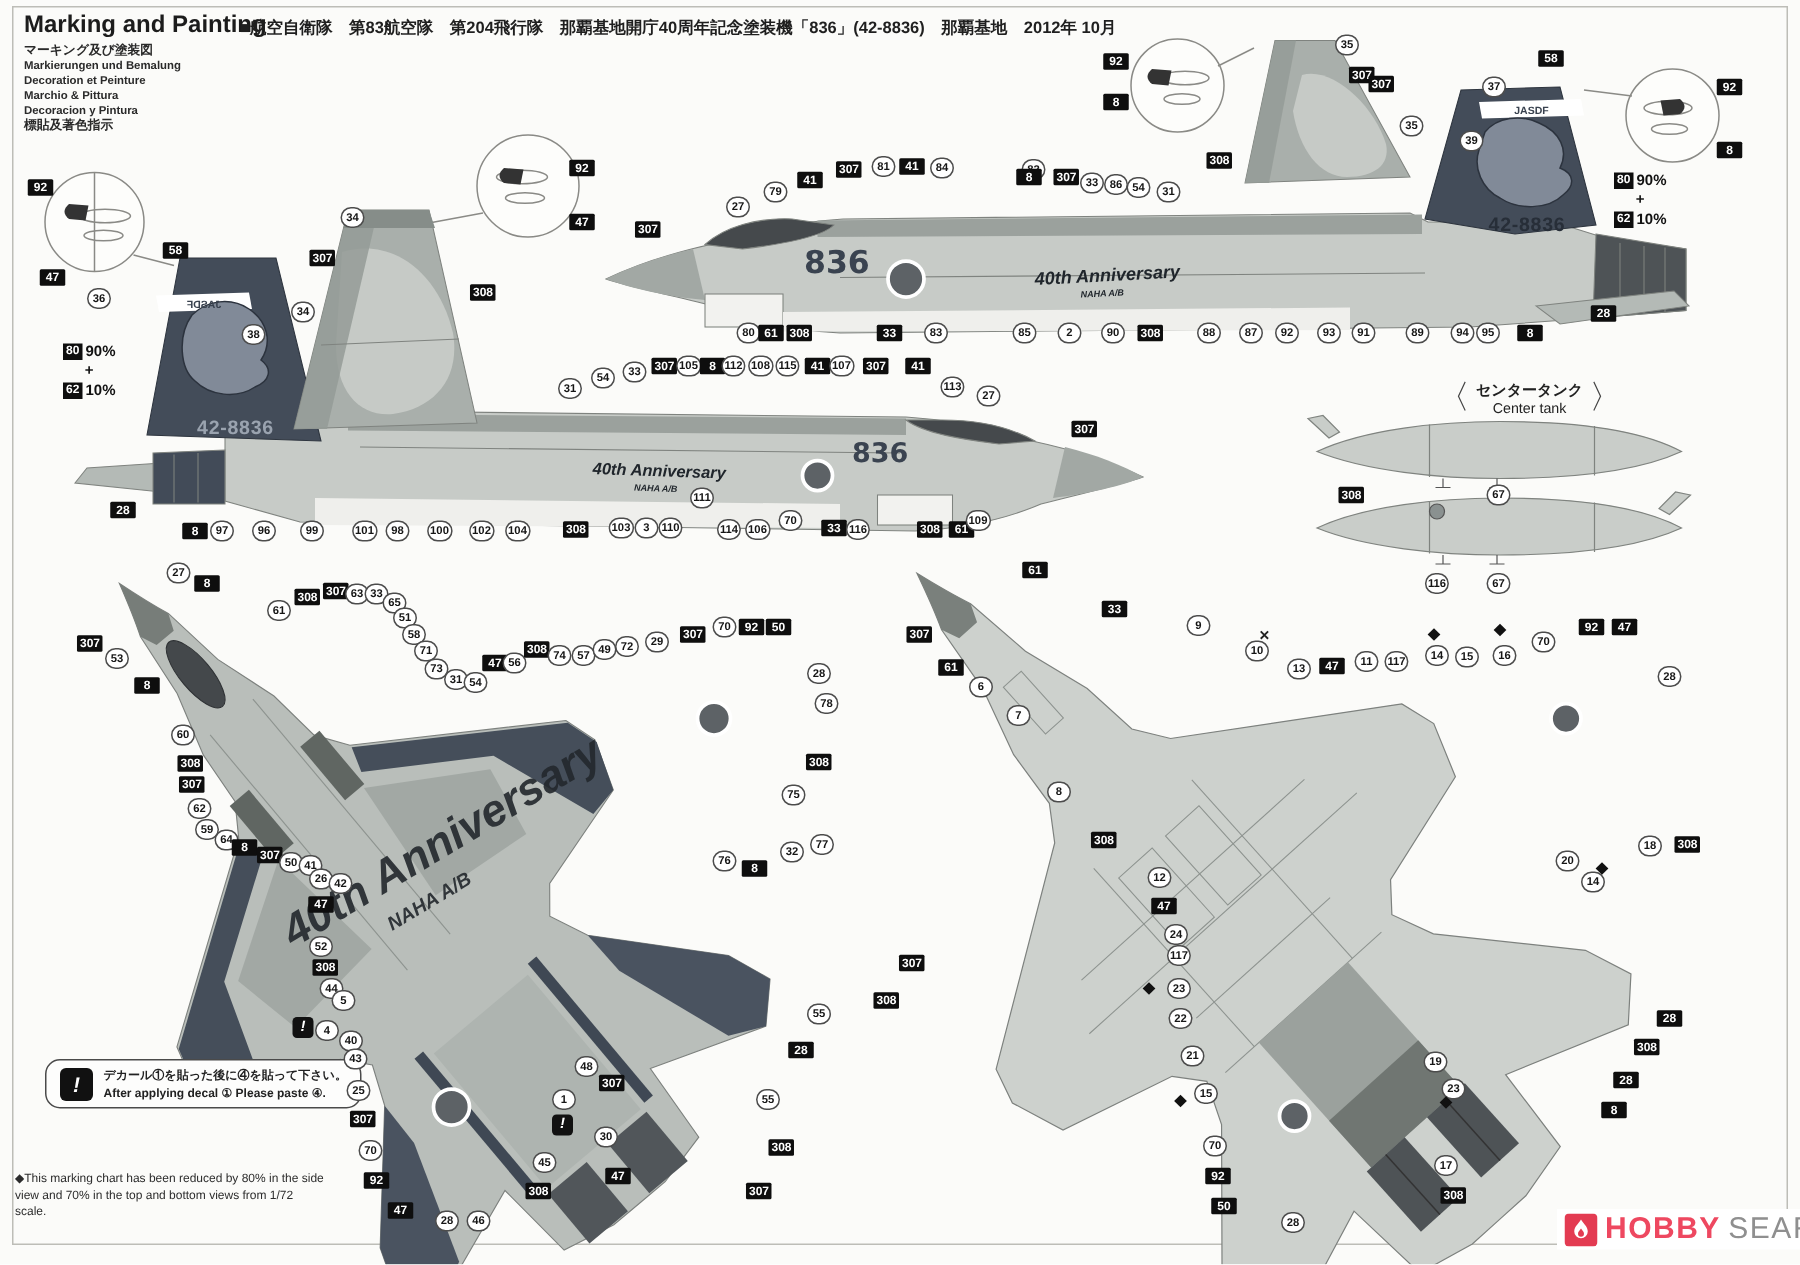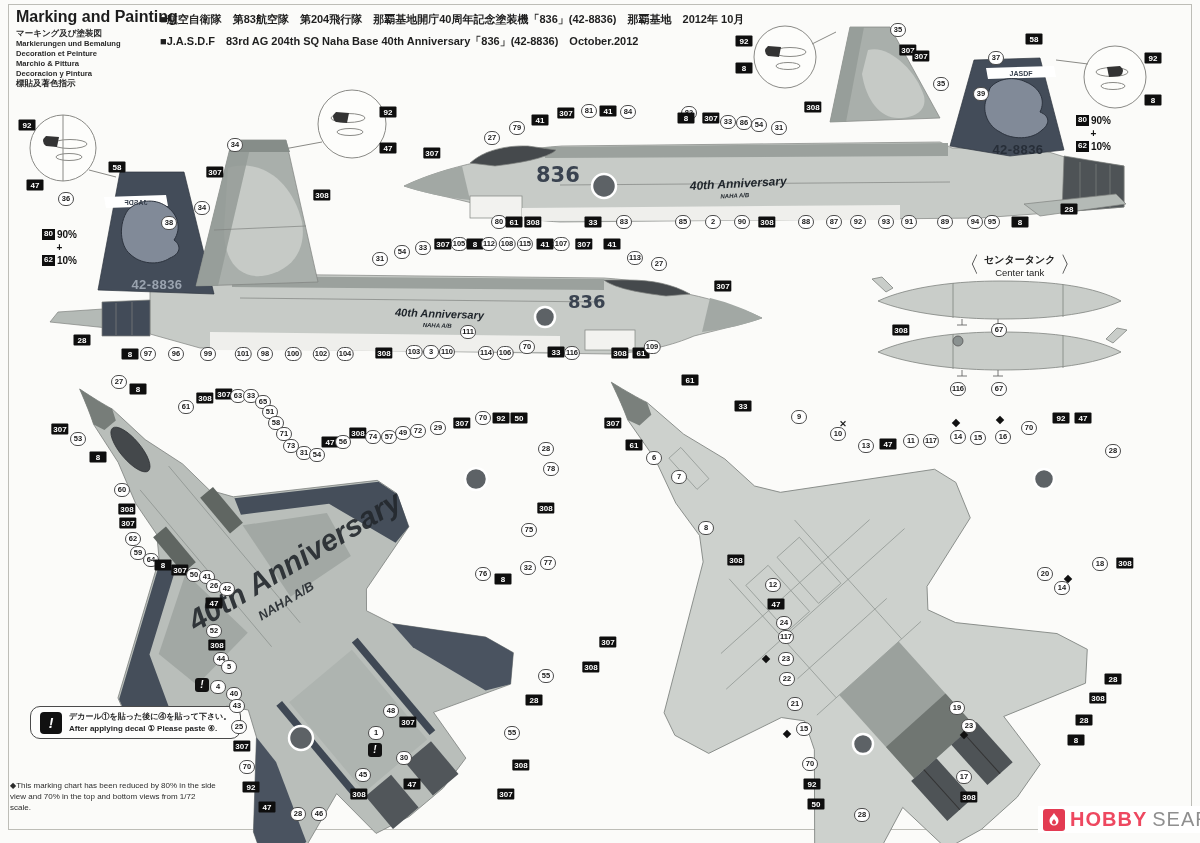--- a/index.html
+++ b/index.html
@@ -218,21 +218,20 @@
       <div>Markierungen und Bemalung</div>
       <div>Decoration et Peinture</div>
       <div>Marchio &amp; Pittura</div>
       <div>Decoracion y Pintura</div>
       <div style="font-size:8.5px;">標貼及著色指示</div>
     </div>
   </div>
 
   <div class="abs hdr" style="left:160px;top:8px;">
     <div>■航空自衛隊　第83航空隊　第204飛行隊　那覇基地開庁40周年記念塗装機「836」(42-8836)　那覇基地　2012年 10月</div>
-    <div>■J.A.S.D.F　83rd AG 204th SQ Naha Base 40th Anniversary「836」(42-8836)　October.2012</div>
   </div>
 
   <div class="abs mix" style="left:42px;top:228px;">
     <div class="row">
         <span class="pb">80</span>
         <span>90%</span>
       </div>
     <span class="plus">+</span>
     <div class="row">
         <span class="pb">62</span>

